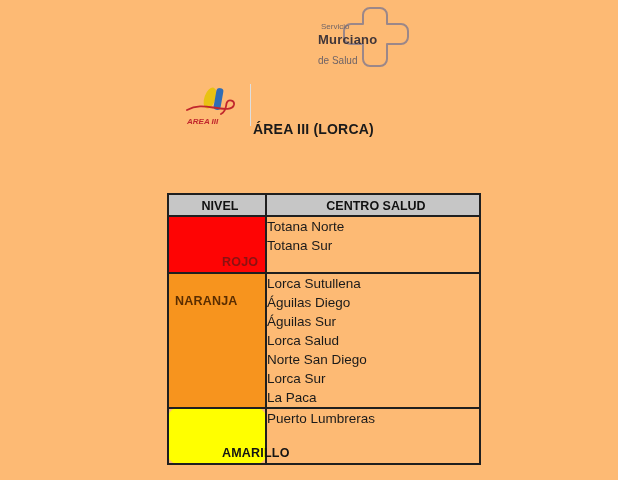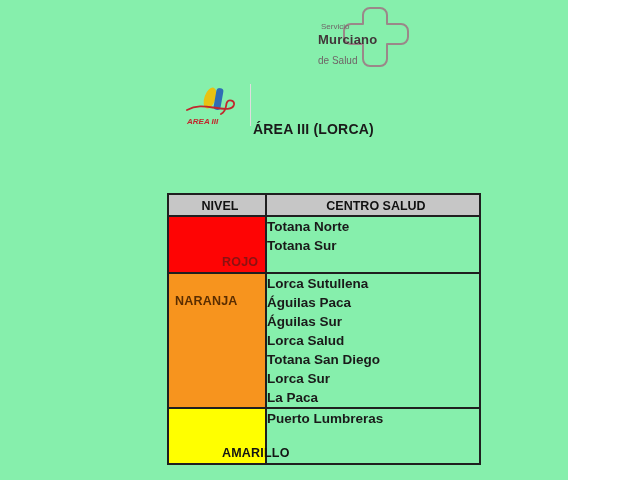--- a/index.html
+++ b/index.html
@@ -1,17 +1,17 @@
 <!DOCTYPE html>
 <html><head>
 <meta charset="utf-8">
 <style>
   html,body{margin:0;padding:0;background:#ffffff;}
   .page{
-    position:relative;width:568px;height:480px;background:#86efac;overflow:hidden;
+    position:relative;width:618px;height:480px;background:#fdba74;overflow:hidden;
     font-family:"Liberation Sans", sans-serif;color:#1a1a1a;
   }
 
   
   .sms-logo{position:absolute;left:318px;top:4px;width:110px;height:72px;}
   .sms-cross{position:absolute;left:24px;top:2px;}
   .sms-text{position:absolute;left:0;top:19px;width:66px;line-height:1;}
   .sms-line1{font-size:8px;color:#6f6467;margin-left:3px;}
   .sms-line2{font-size:13px;font-weight:bold;color:#413639;letter-spacing:.2px;margin-top:2px;}
   .sms-line3{font-size:10px;color:#6f6467;margin-top:10px;margin-right:-6px;}
@@ -33,28 +33,28 @@
   }
   table.levels th, table.levels td{
     border:2px solid #1f1f1f;padding:0;vertical-align:top;
   }
   table.levels th{
     height:18px;font-size:12.5px;font-weight:bold;text-align:center;
     padding:2px 0 0 6px;vertical-align:middle;color:#111;
   }
   tbody tr:nth-child(1) td{height:55px;}
   tbody tr:nth-child(2) td{height:130px;}
-  tbody tr:nth-child(3) td{height:54px;}
+  tbody tr:nth-child(3) td{height:54px;border-radius:10px;}
   td.level-cell{position:relative;}
   td.level-cell span{
     position:absolute;left:6px;font-size:12.5px;font-weight:bold;letter-spacing:.2px;
   }
   td.level-cell.pos-bottom span{bottom:3px;margin-left:47px;}
   td.level-cell.pos-top span{top:20px;}
-  td.centers-cell{padding:2px 0 0 8px;font-weight:bold;}
+  td.centers-cell{padding:2px 0 0 8px;}
   td.centers-cell div{font-size:13.5px;line-height:19px;color:#1a1a1a;white-space:nowrap;}
 </style>
 </head>
 <body>
 
 <div class="page">
 
   <div class="sms-logo">
     <svg class="sms-cross" width="68" height="62" viewBox="0 0 68 62">
       <path d="M28 2 h10 a7 7 0 0 1 7 7 v9 h14 a7 7 0 0 1 7 7 v6 a7 7 0 0 1 -7 7 h-14 v15 a7 7 0 0 1 -7 7 h-10 a7 7 0 0 1 -7 -7 v-15 h-12 a7 7 0 0 1 -7 -7 v-6 a7 7 0 0 1 7 -7 h12 v-9 a7 7 0 0 1 7 -7 z" fill="none" stroke-width="2" stroke-linejoin="round" stroke="#9b8789"></path>
@@ -96,24 +96,24 @@
             <div>Totana Norte</div>
             <div>Totana Sur</div>
           </td>
         </tr>
         <tr>
           <td class="level-cell pos-top" style="background: rgb(247, 148, 30);">
             <span style="color: rgb(90, 45, 0); text-align: center;">NARANJA</span>
           </td>
           <td class="centers-cell">
             <div>Lorca Sutullena</div>
-            <div>Águilas Paca</div>
+            <div>Águilas Diego</div>
             <div>Águilas Sur</div>
             <div>Lorca Salud</div>
-            <div>Totana San Diego</div>
+            <div>Norte San Diego</div>
             <div>Lorca Sur</div>
             <div>La Paca</div>
           </td>
         </tr>
         <tr>
           <td class="level-cell pos-bottom" style="background: rgb(255, 255, 0);">
             <span style="color: rgb(20, 20, 20);">AMARILLO</span>
           </td>
           <td class="centers-cell">
             <div>Puerto Lumbreras</div>

